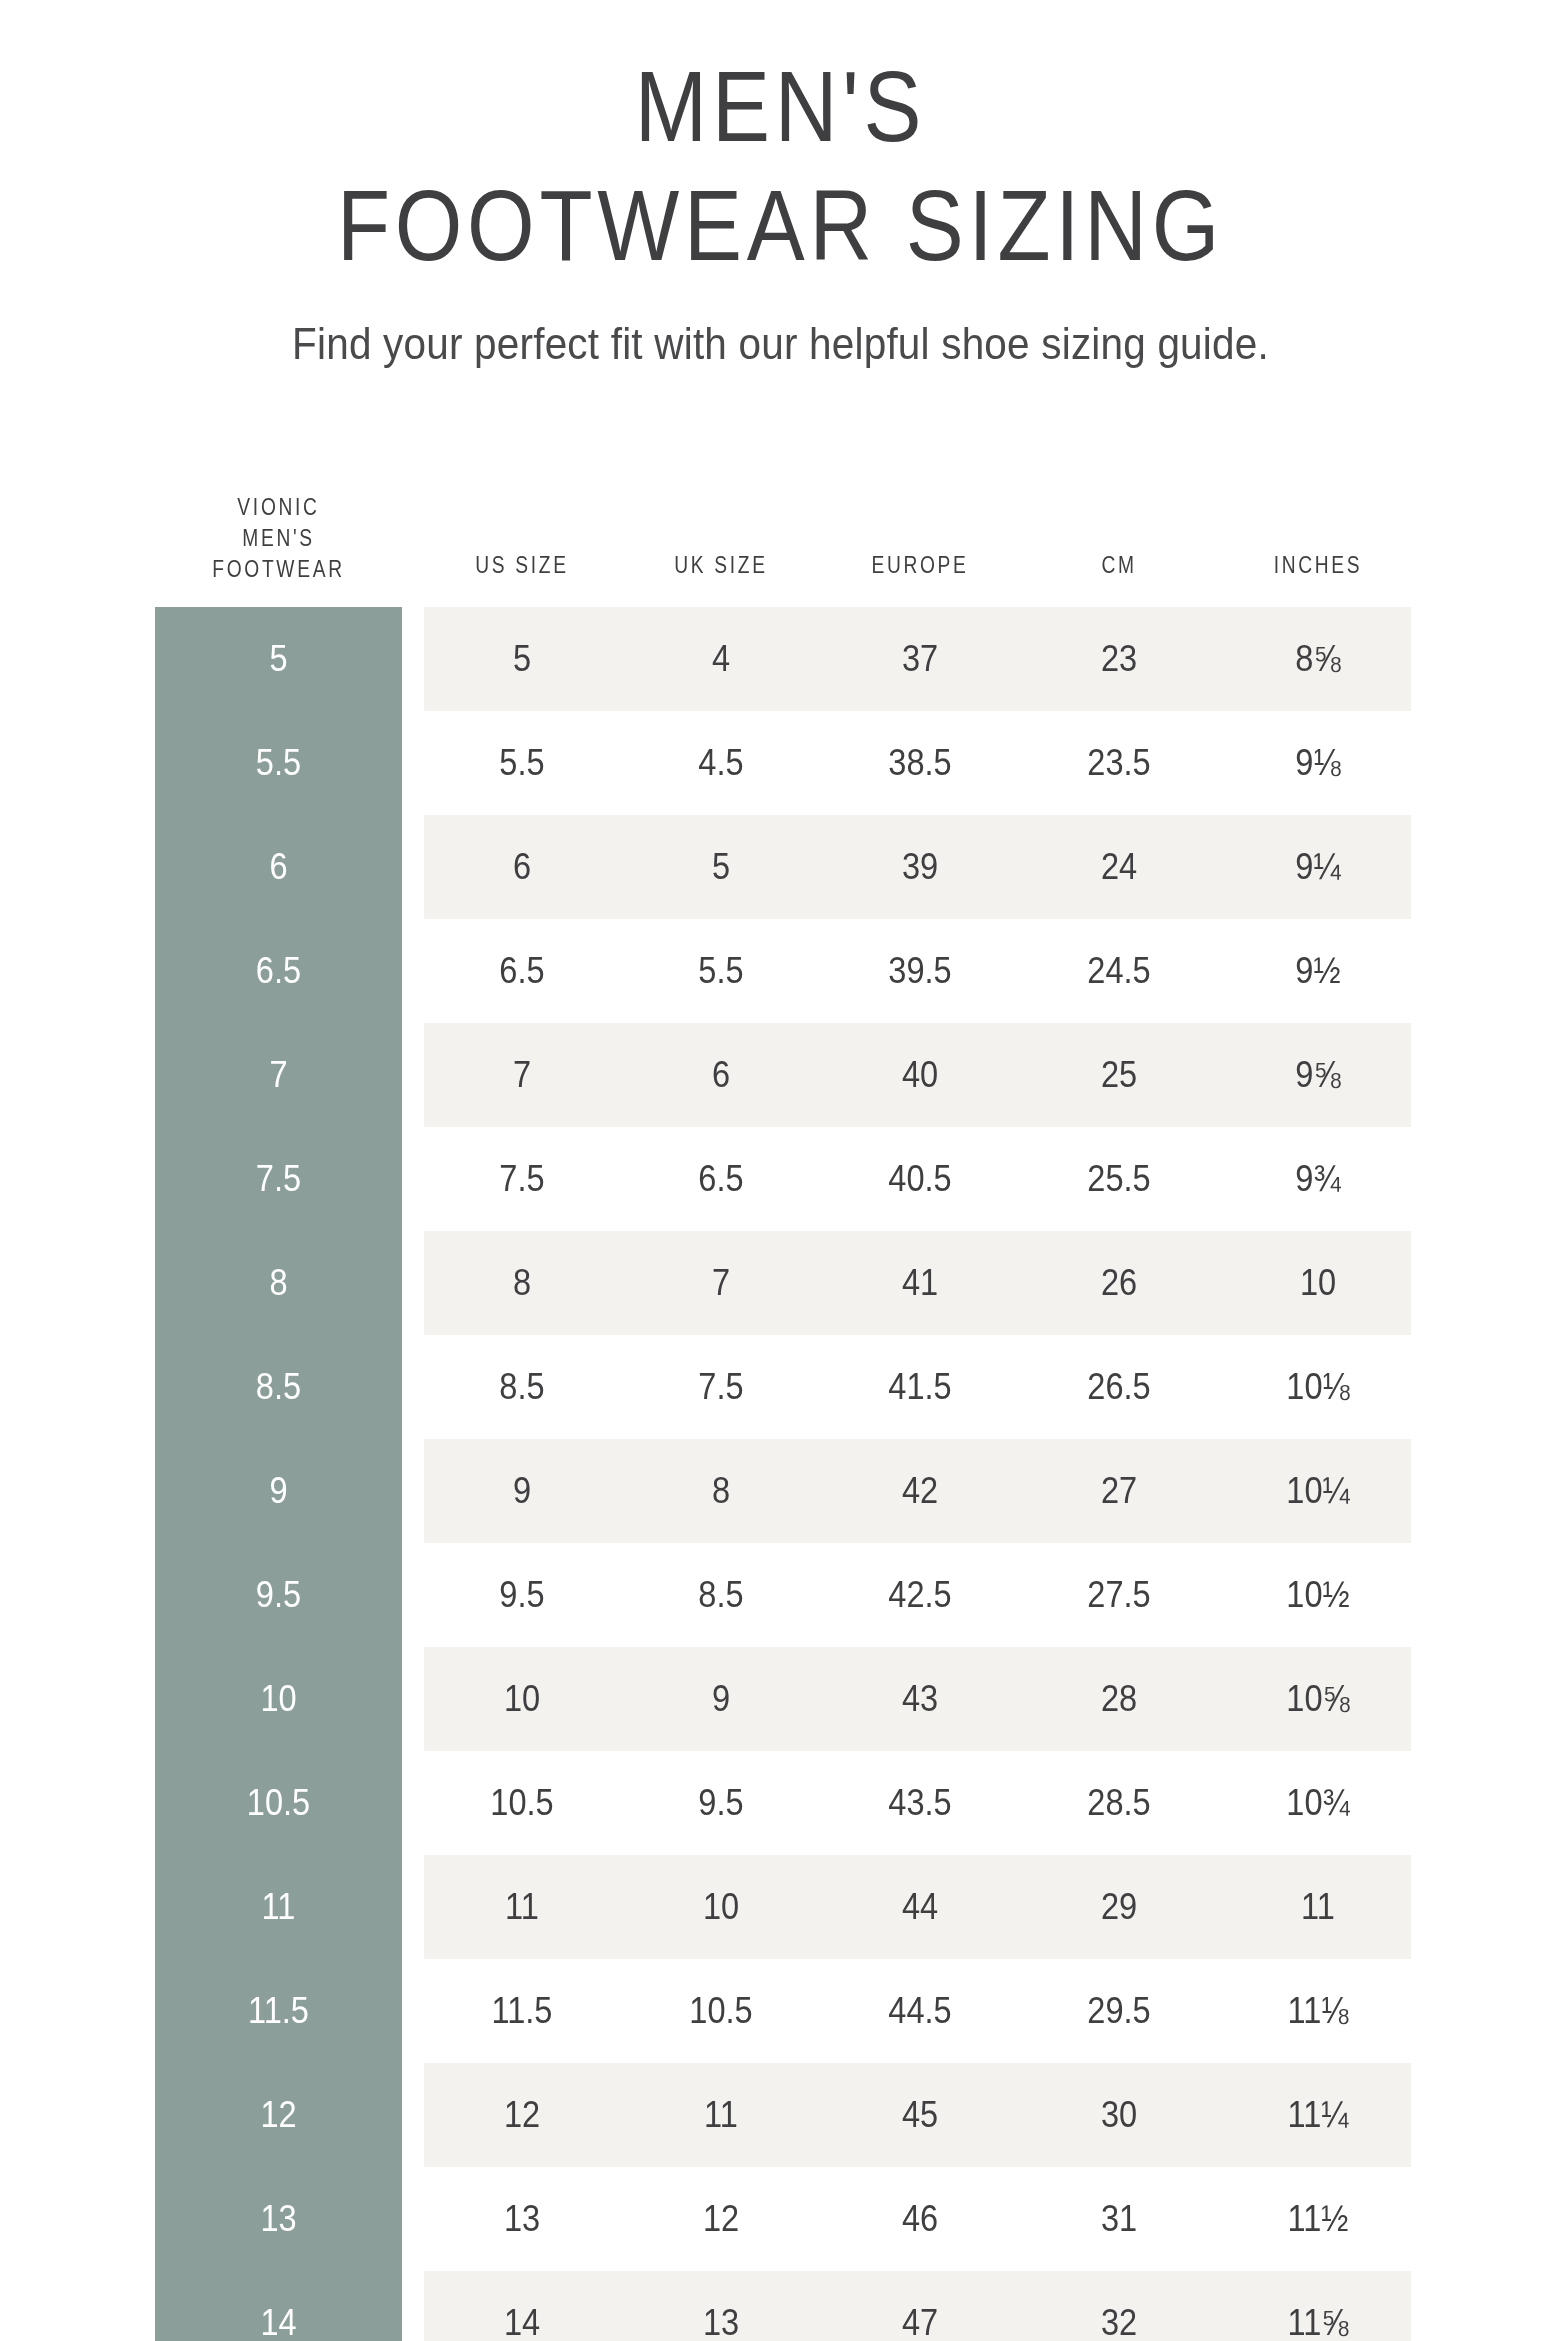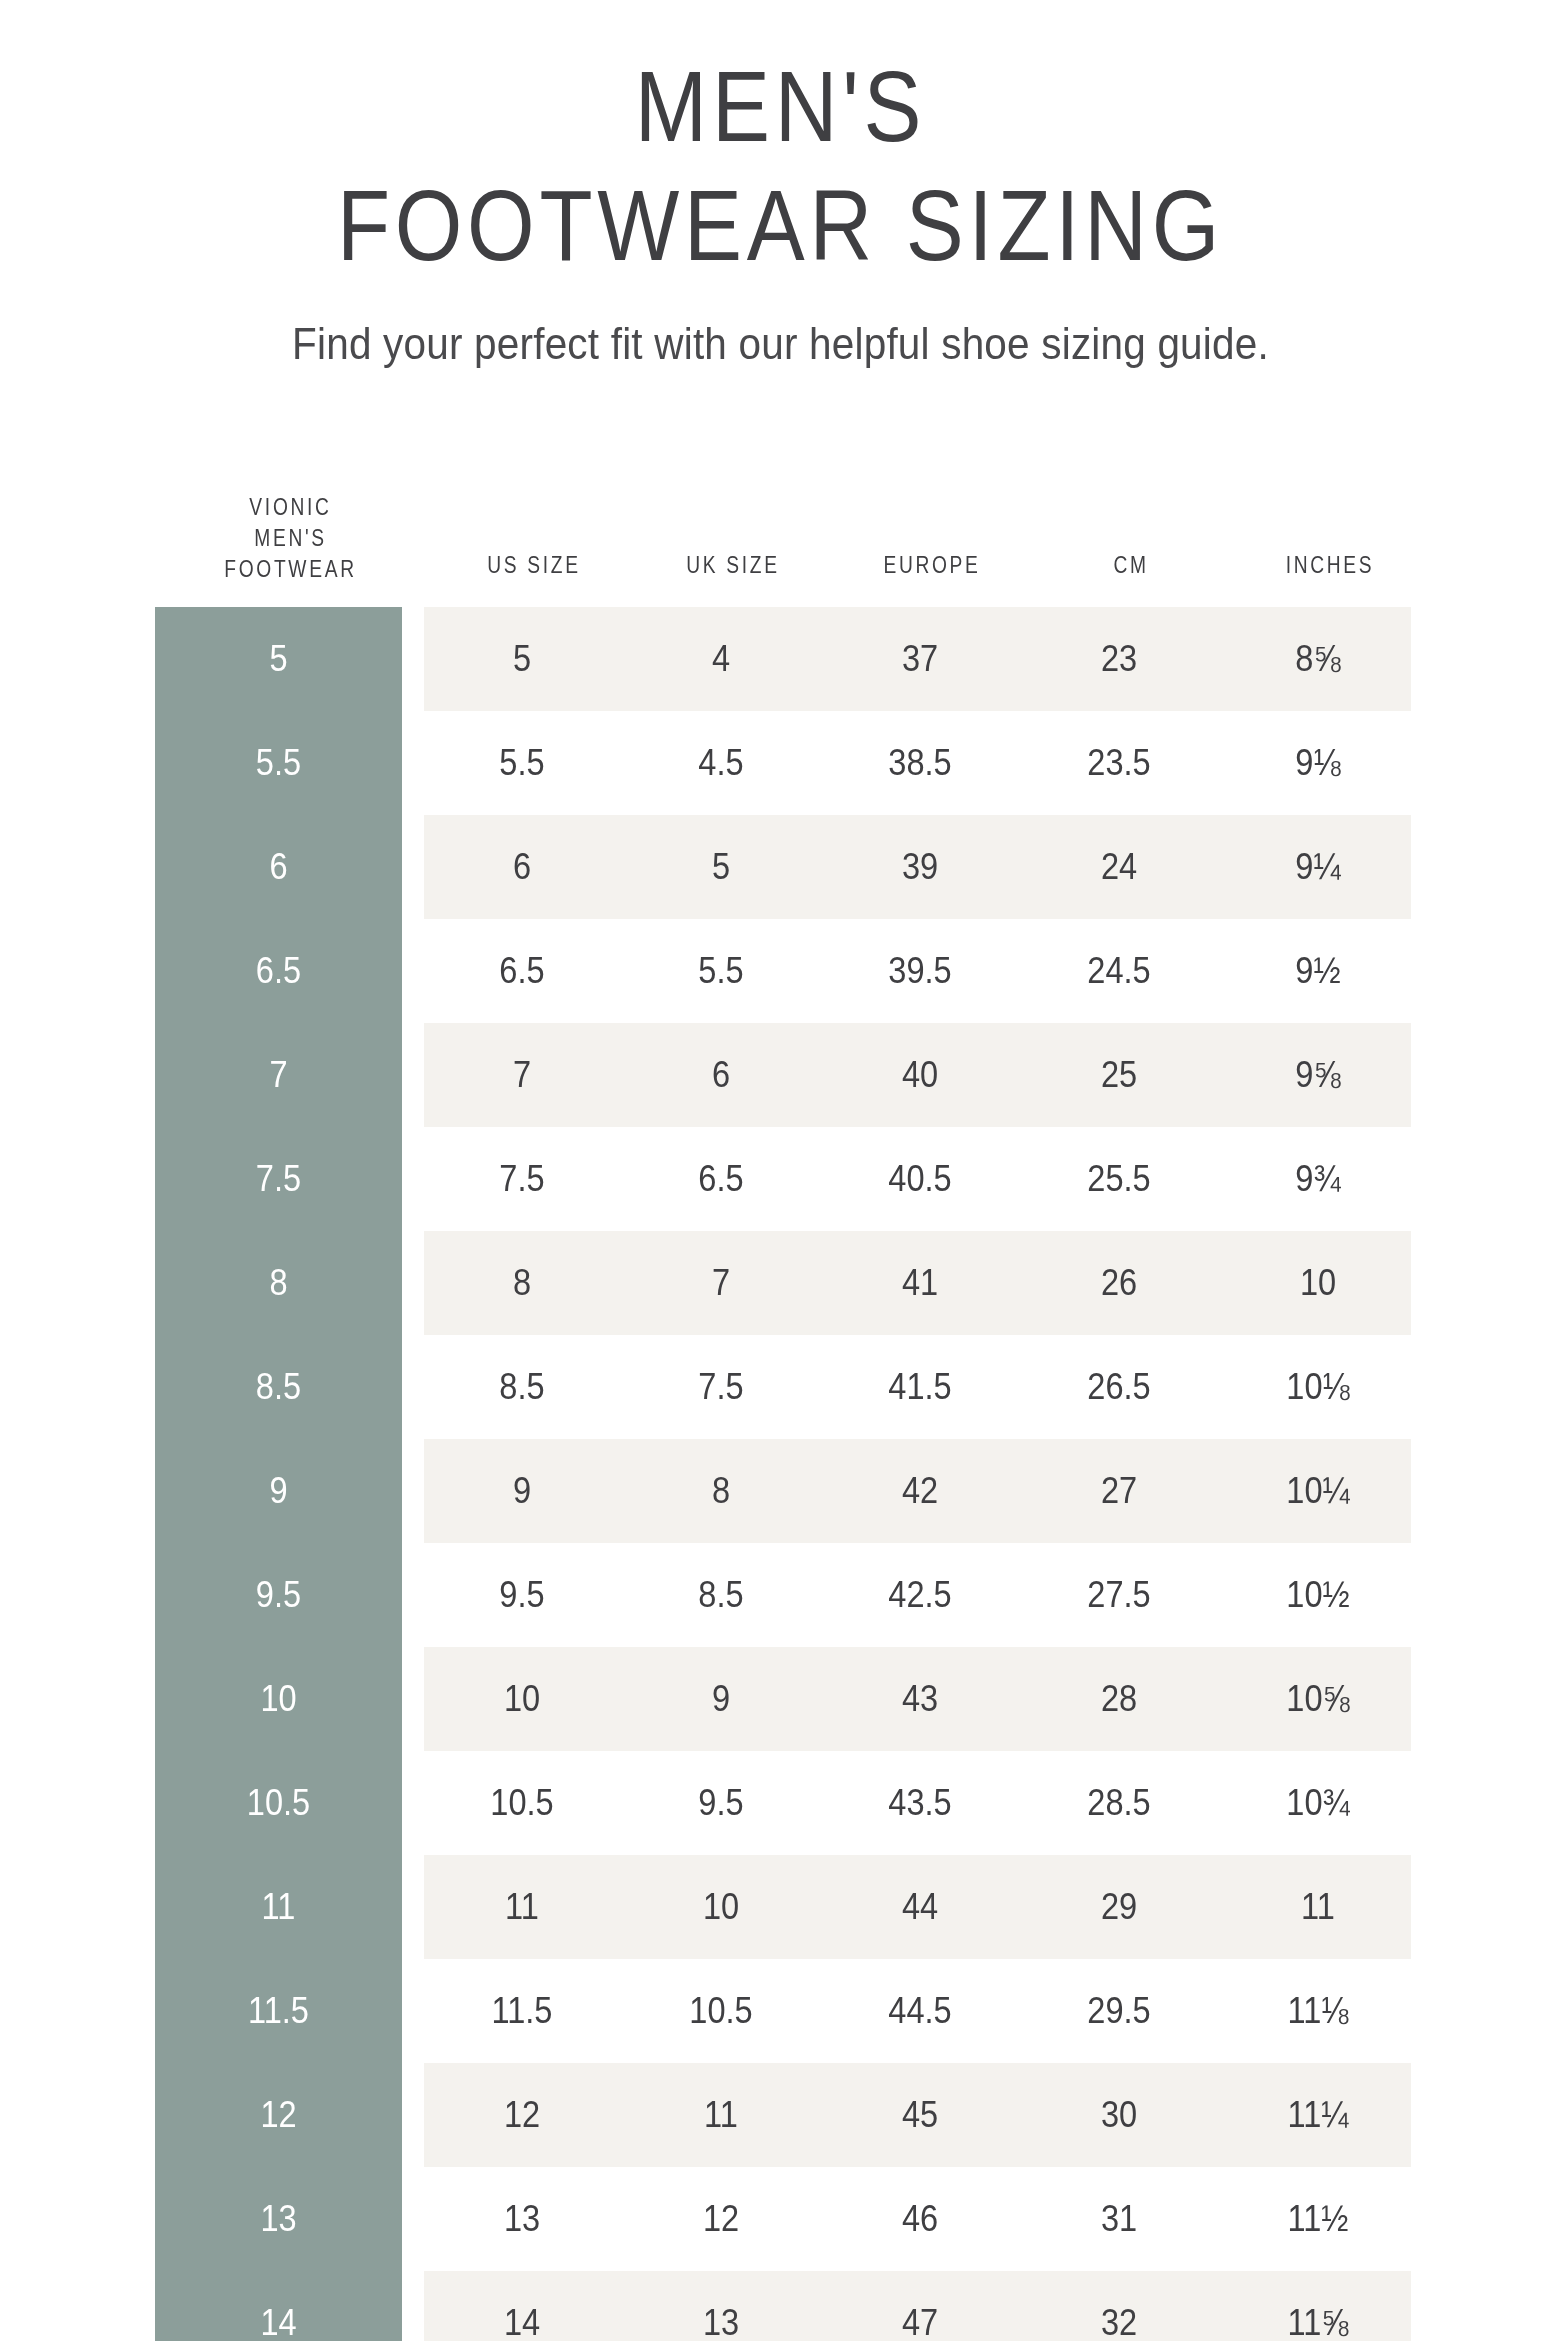--- a/index.html
+++ b/index.html
@@ -69,21 +69,21 @@
     top: 139px;
     width: 247px;
     height: 1774px;
     background: #8c9e9a;
     z-index: 1;
   }
 
   
   #table-head {
     position: absolute;
-    left: 12px;
+    left: 0;
     top: 0;
     width: 1503px;
     height: 139px;
     z-index: 3;
   }
   .col-head {
     position: absolute;
     bottom: 27px;
     text-align: center;
     font-size: 24px;

